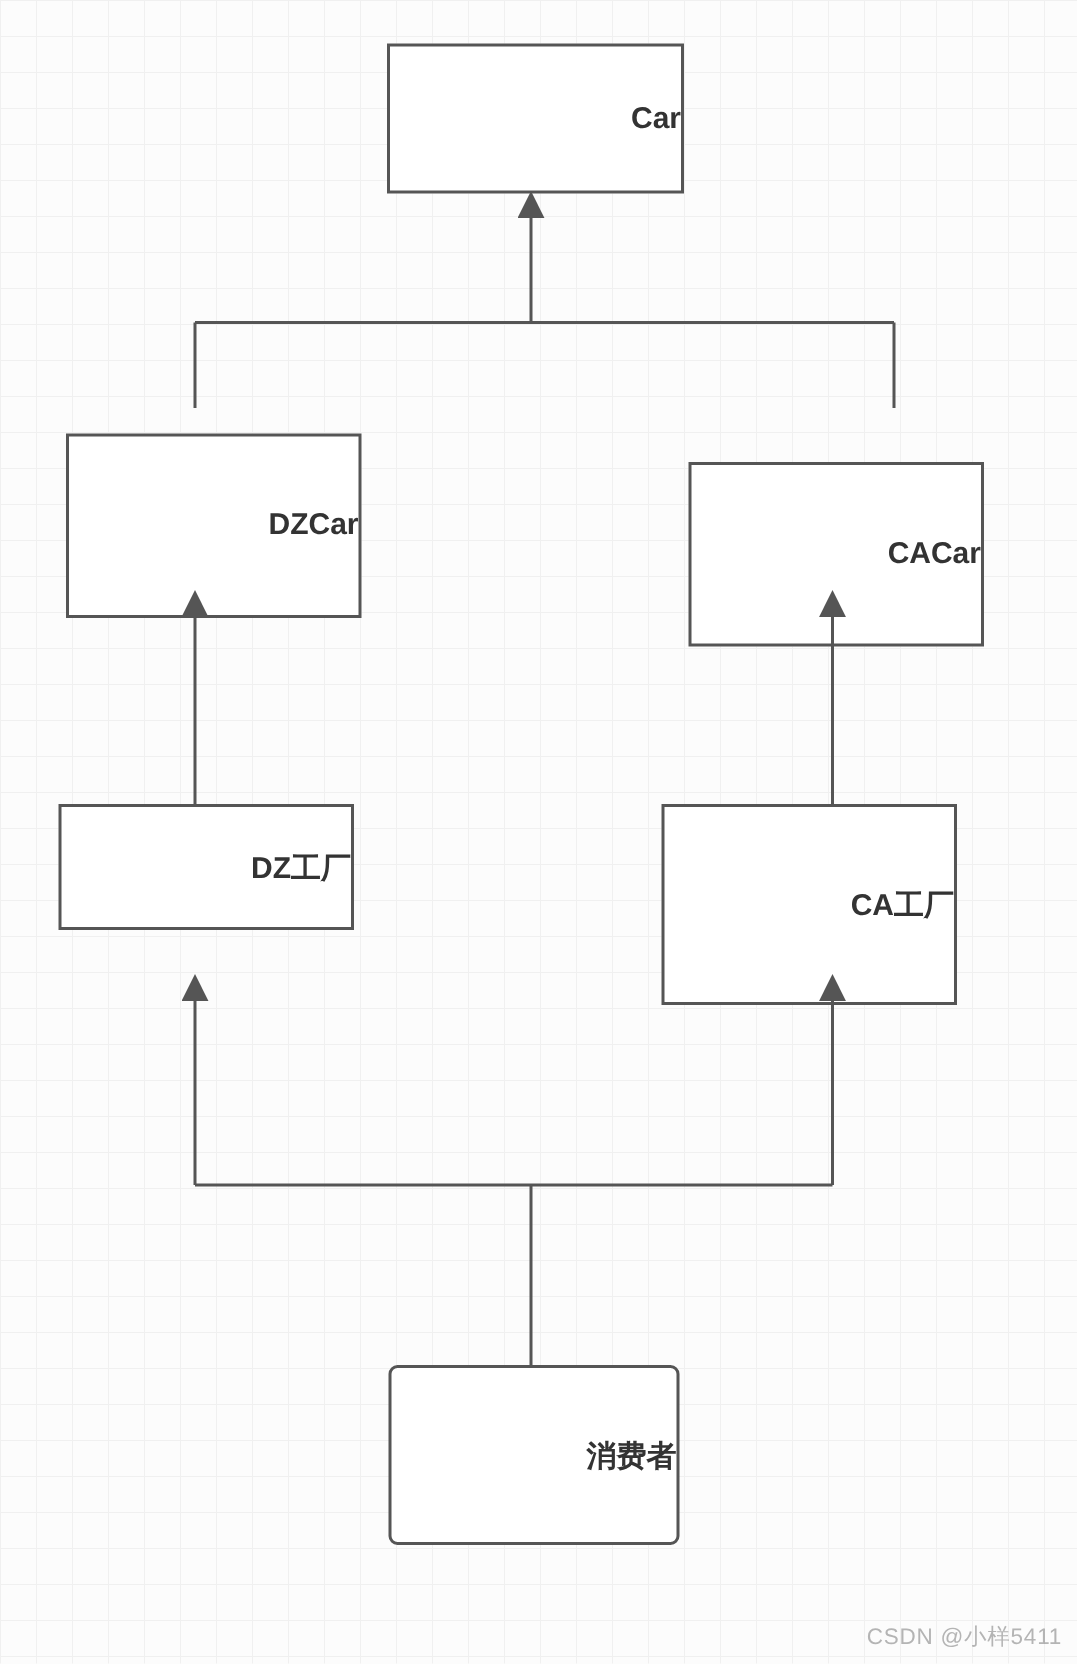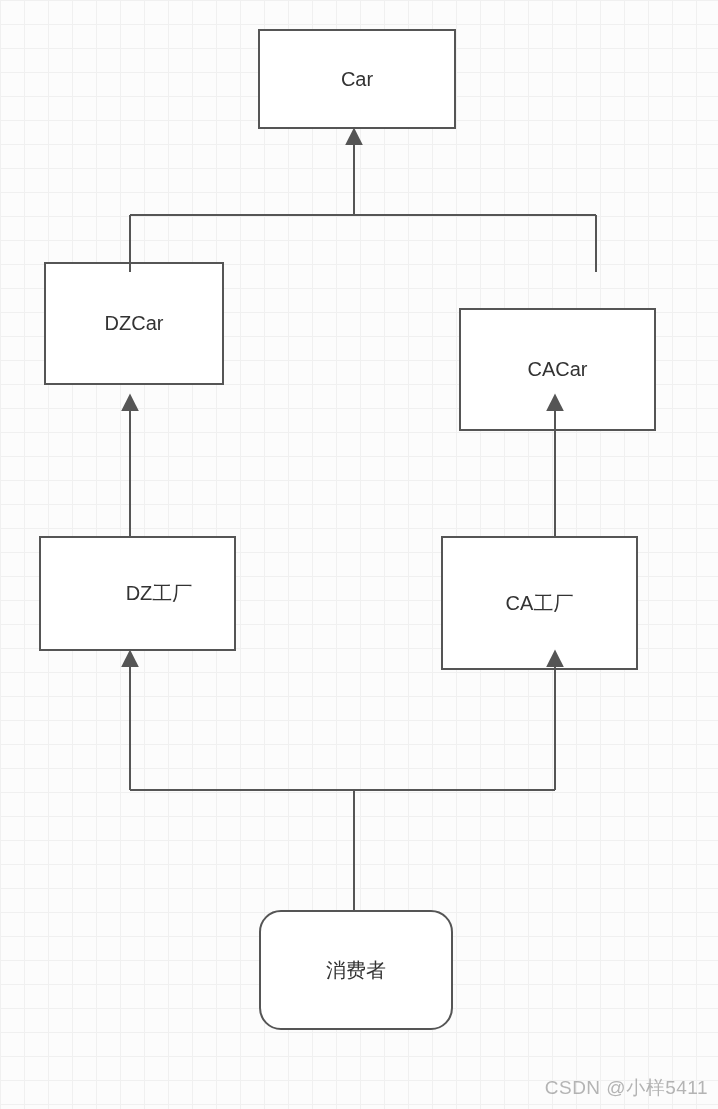--- a/index.html
+++ b/index.html
@@ -14,58 +14,59 @@
         linear-gradient(90deg, #f0f0f0 1px, transparent 1px);
       background-size: 24px 24px;
       overflow: hidden;
     }
     .box {
       position: absolute;
       background: #fff;
       border: 2px solid #555;
       display: flex;
       align-items: center;
-      justify-content: center;
+      justify-content: flex-end;
       font-size: 20px;
       color: #333;
+      font-weight: bold;
     }
-    .rounded { border-radius: 22px; }
+    .rounded { border-radius: 6px; }
     svg.connectors {
       position: absolute;
       top: 0; left: 0;
       width: 718px;
       height: 1109px;
       pointer-events: none;
     }
     .watermark {
       position: absolute;
       bottom: 8px;
       right: 10px;
-      font-size: 19px;
+      font-size: 15px;
       color: rgba(120,120,120,0.55);
       font-family: Arial, sans-serif;
       letter-spacing: 0.5px;
     }
   </style>
 </head>
 <body>
 
 <div class="box" style="left:258px; top:29px; width:198px; height:100px;">
   <span>Car</span>
 </div>
 
-<div class="box" style="left:44px; top:262px; width:180px; height:123px;">
+<div class="box" style="left:44px; top:289px; width:197px; height:123px;">
   <span>DZCar</span>
 </div>
 
 <div class="box" style="left:459px; top:272px; width:197px; height:123px;margin-top:36px;">
   <span>CACar</span>
 </div>
 
-<div class="box" style="left:39px; top:536px; width:197px; height:115px;padding-left:43px;">
+<div class="box" style="left:39px; top:536px; width:197px; height:84px;padding-left:43px;">
   <span>DZ工厂</span>
 </div>
 
 <div class="box" style="left:441px; top:536px; width:197px; height:134px;">
   <span>CA工厂</span>
 </div>
 
 <div class="box rounded" style="left:259px; top:910px; width:194px; height:120px;">
   <span>消费者</span>
 </div>

